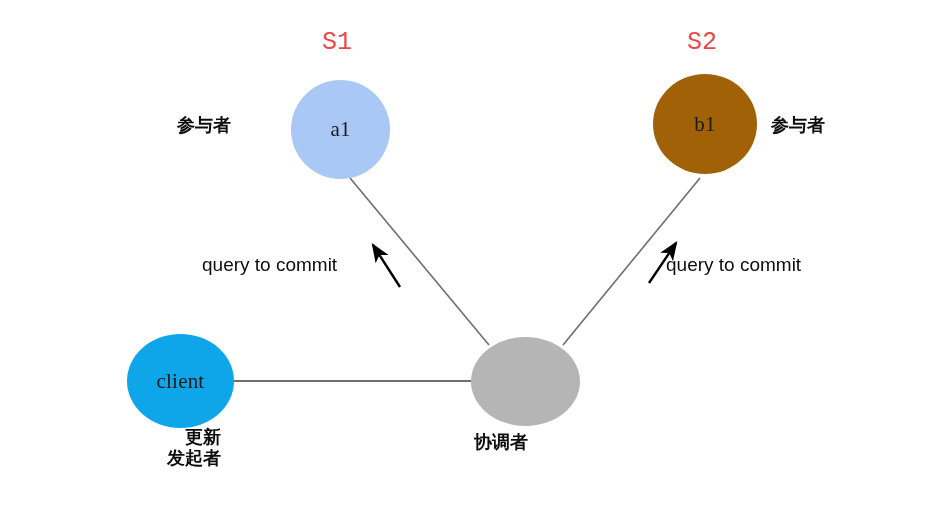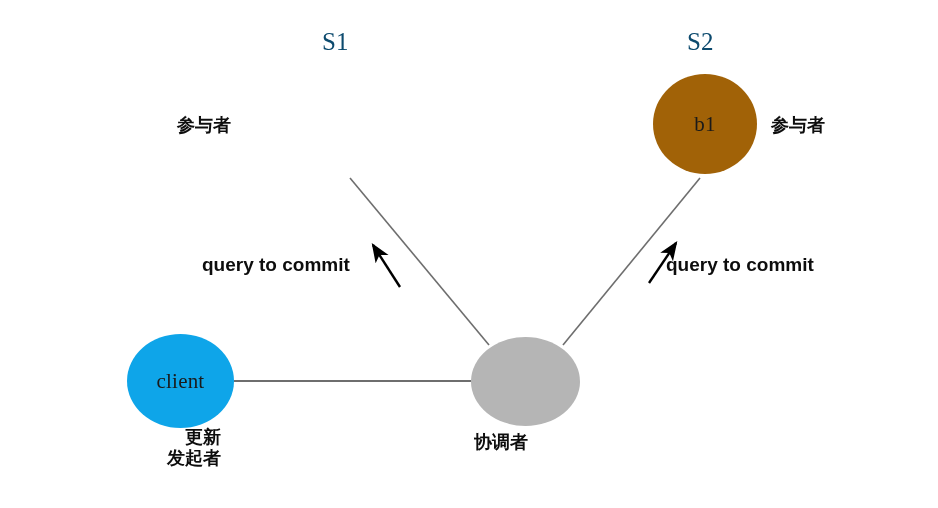--- a/index.html
+++ b/index.html
@@ -34,41 +34,41 @@
   }
   .node-label {
     font-family: "Liberation Serif", serif;
     font-size: 21px;
     color: #1a1a1a;
     letter-spacing: 0.2px;
     white-space: nowrap;
   }
   .server-tag {
     position: absolute;
-    font-family: Liberation Serif, serif;
+    font-family: Liberation Mono, monospace;
     font-size: 25px;
-    color: #0c4a6e;
+    color: #ef4444;
     white-space: nowrap;
   }
   .role-tag {
     position: absolute;
     font-family: "Liberation Sans", sans-serif;
     font-weight: bold;
     font-size: 18px;
     color: #0d0d0d;
     white-space: nowrap;
   }
   .role-tag.stacked {
     text-align: right;
     line-height: 1.18;
   }
   .edge-label {
     position: absolute;
     font-family: "Liberation Sans", sans-serif;
-    font-weight: bold;
+    font-weight: normal;
     font-size: 19px;
     color: #0d0d0d;
     white-space: nowrap;
   }
   #node-a1 {
     left: 291px; top: 80px; width: 99px; height: 99px;
     background: #aac8f5;
   }
   #node-b1 {
     left: 653px; top: 74px; width: 104px; height: 100px;
@@ -109,20 +109,23 @@
 
     <line x1="649" y1="283" x2="676" y2="243" stroke="#000000" stroke-width="2.4" marker-end="url(#arrowhead-right)"></line>
   </svg>
 
   <div class="server-tag" style="left:322px; top:28px;">S1</div>
   <div class="server-tag" style="left:687px; top:28px;">S2</div>
 
   <div class="role-tag" style="left:177px; top:113px;">参与者</div>
   <div class="role-tag" style="left:771px; top:113px;">参与者</div>
 
+  <div class="node" id="node-a1">
+    <span class="node-label">a1</span>
+  </div>
 
   <div class="node" id="node-b1">
     <span class="node-label">b1</span>
   </div>
 
   <div class="node" id="node-client">
     <span class="node-label">client</span>
   </div>
 
   <div class="node" id="node-coordinator"></div>

